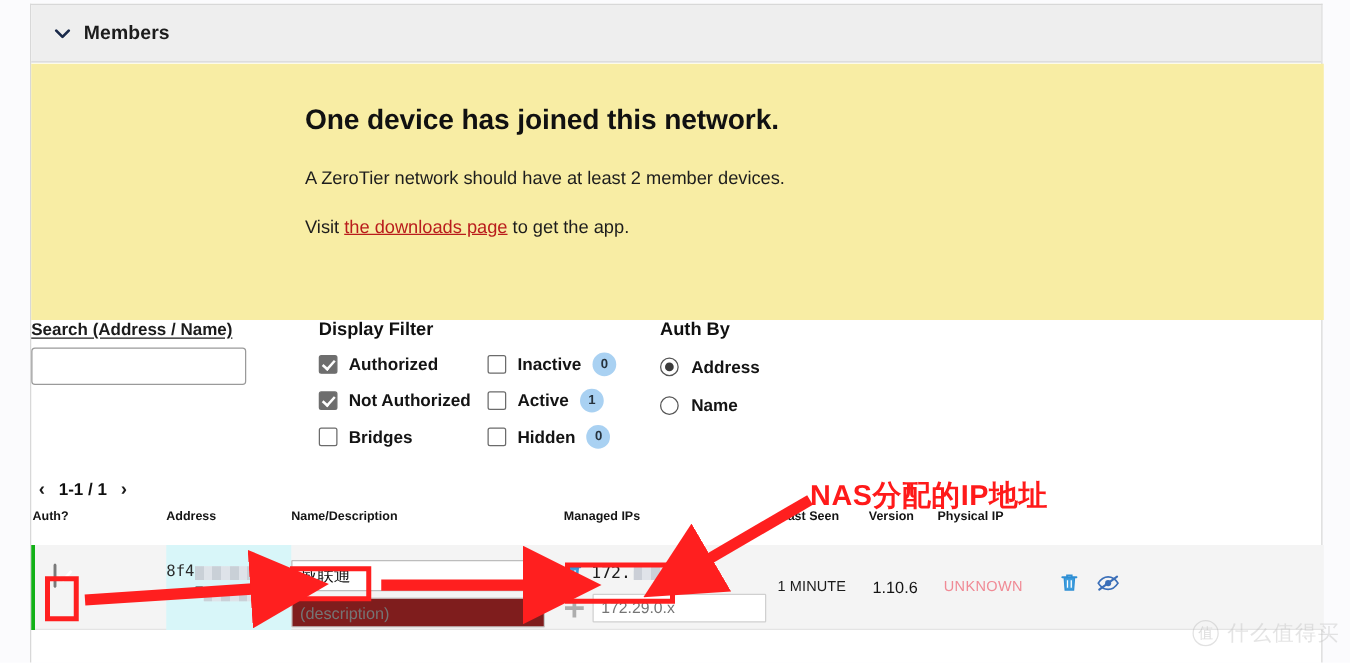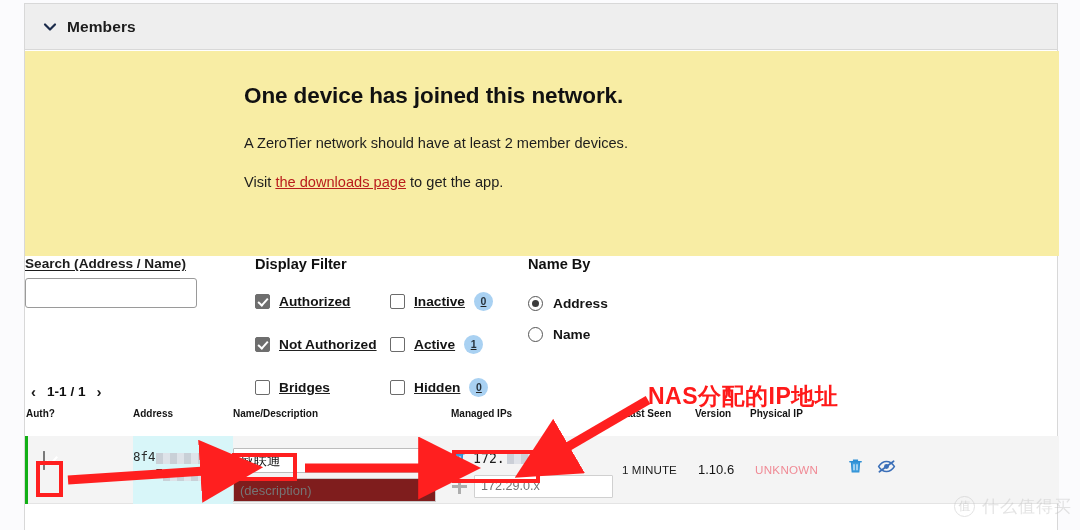--- a/index.html
+++ b/index.html
@@ -109,29 +109,28 @@
     background: #fff;
     outline: none;
     font-size: 13px;
     padding: 0 6px;
     font-family: inherit;
   }
   .section-title {
     font-size: 14.6px;
     font-weight: 700;
     color: #101010;
-    margin-bottom: 19px;
+    margin-bottom: 9px;
     display: block;
   }
 
   .check-grid {
     display: grid;
     grid-template-columns: 135px auto;
-    row-gap: 23px;
-    text-decoration: underline;
+    row-gap: 9px;
   }
   .chk-row { display: flex; align-items: center; height: 20px; }
   .chk-box {
     width: 15px; height: 15px;
     border: 1.5px solid #6b6b6b;
     border-radius: 2px;
     background: #fff;
     margin-right: 9px;
     flex: 0 0 auto;
     position: relative;
@@ -434,21 +433,21 @@
           <div class="chk-row">
             <span class="chk-box"></span>
             <span class="chk-label">Hidden</span>
             <span class="badge">0</span>
           </div>
 
         </div>
       </div>
 
       <div class="fcol fcol-sort">
-        <span class="section-title">Name By</span>
+        <span class="section-title">Auth By</span>
         <div class="radio-row">
           <span class="radio sel"></span>
           <span class="radio-label">Address</span>
         </div>
         <div class="radio-row">
           <span class="radio"></span>
           <span class="radio-label">Name</span>
         </div>
       </div>
 

